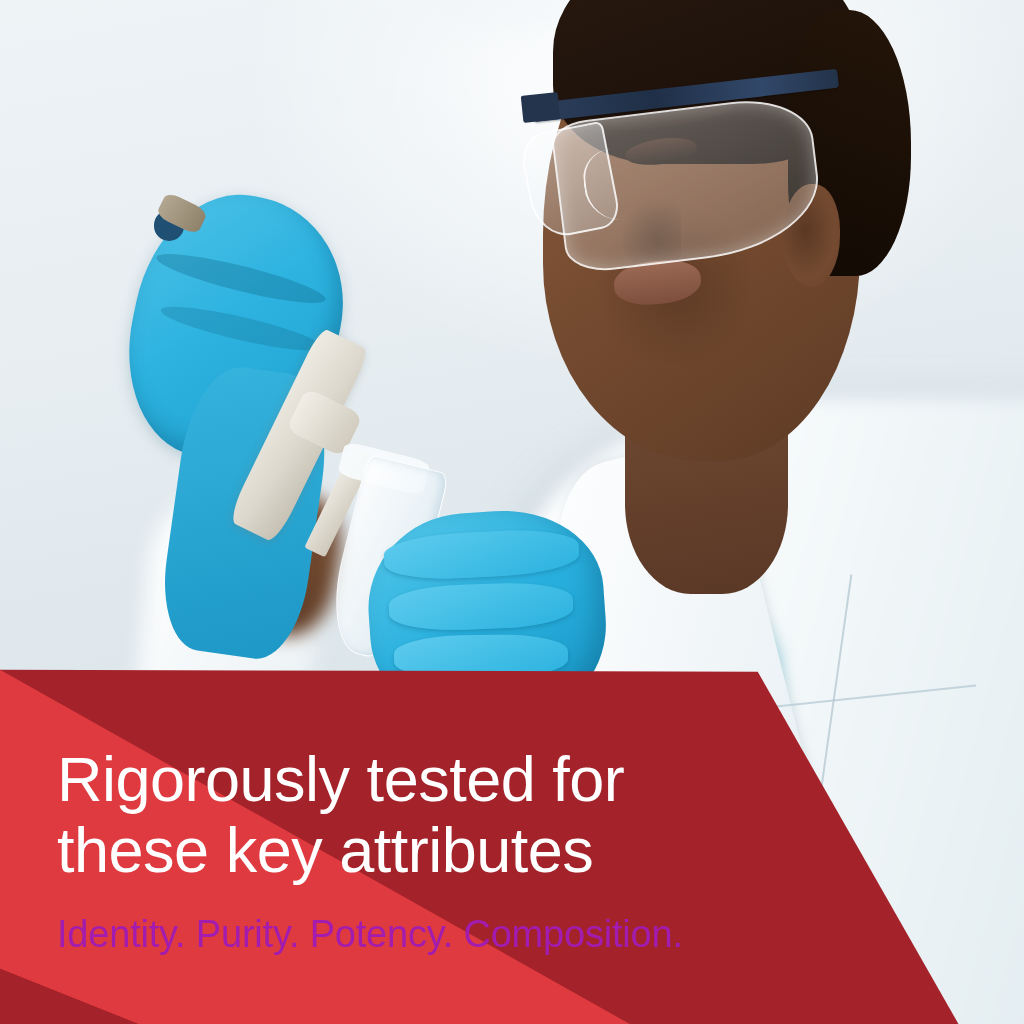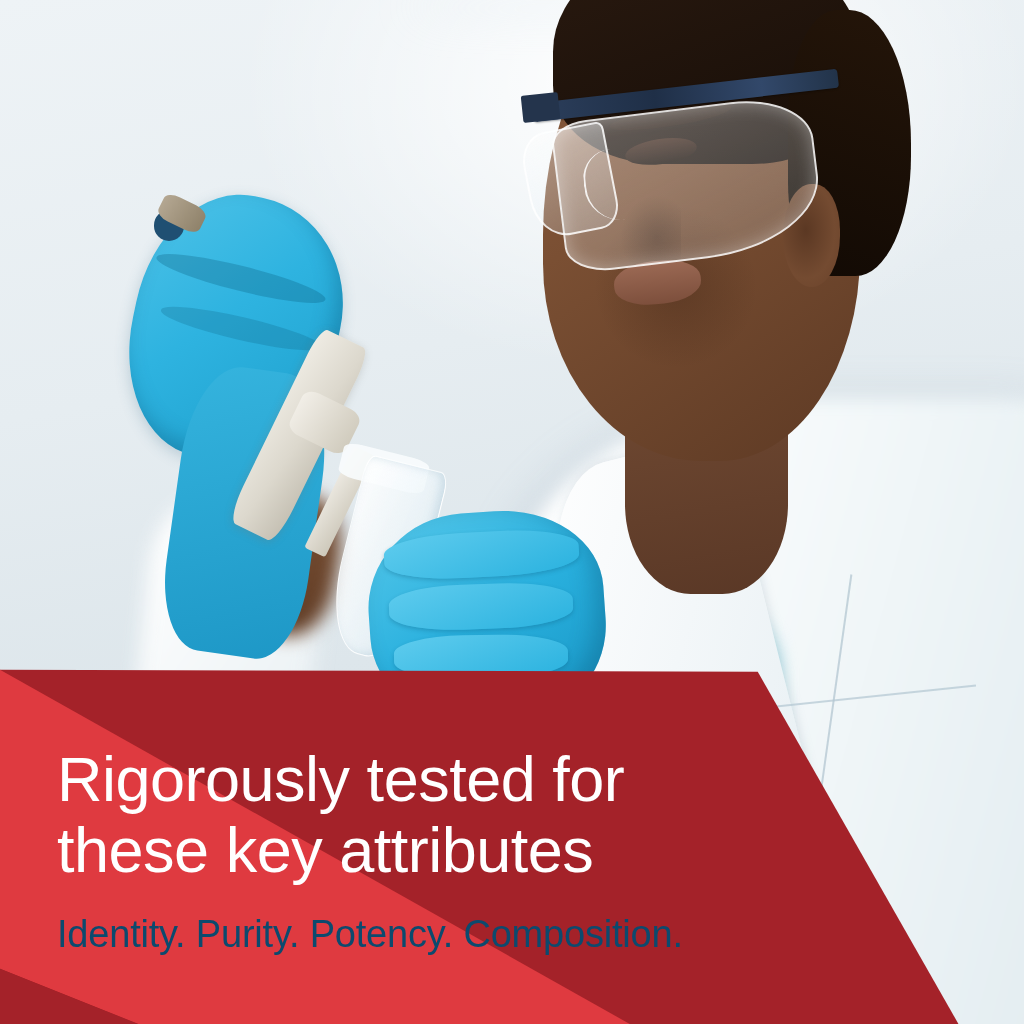--- a/index.html
+++ b/index.html
@@ -486,21 +486,21 @@
     line-height: 1.13;
     font-weight: 300;
     letter-spacing: -0.5px;
     white-space: nowrap;
   }
   .headline .bold {
     font-weight: 400;
   }
   .subline {
     margin: 28px 0 0 0;
-    color: #0c4a6e;
+    color: #a21caf;
     font-size: 38px;
     font-weight: 400;
     letter-spacing: -0.2px;
     line-height: 1.1;
     white-space: nowrap;
   }
 </style>
 </head>
 <body>
 

